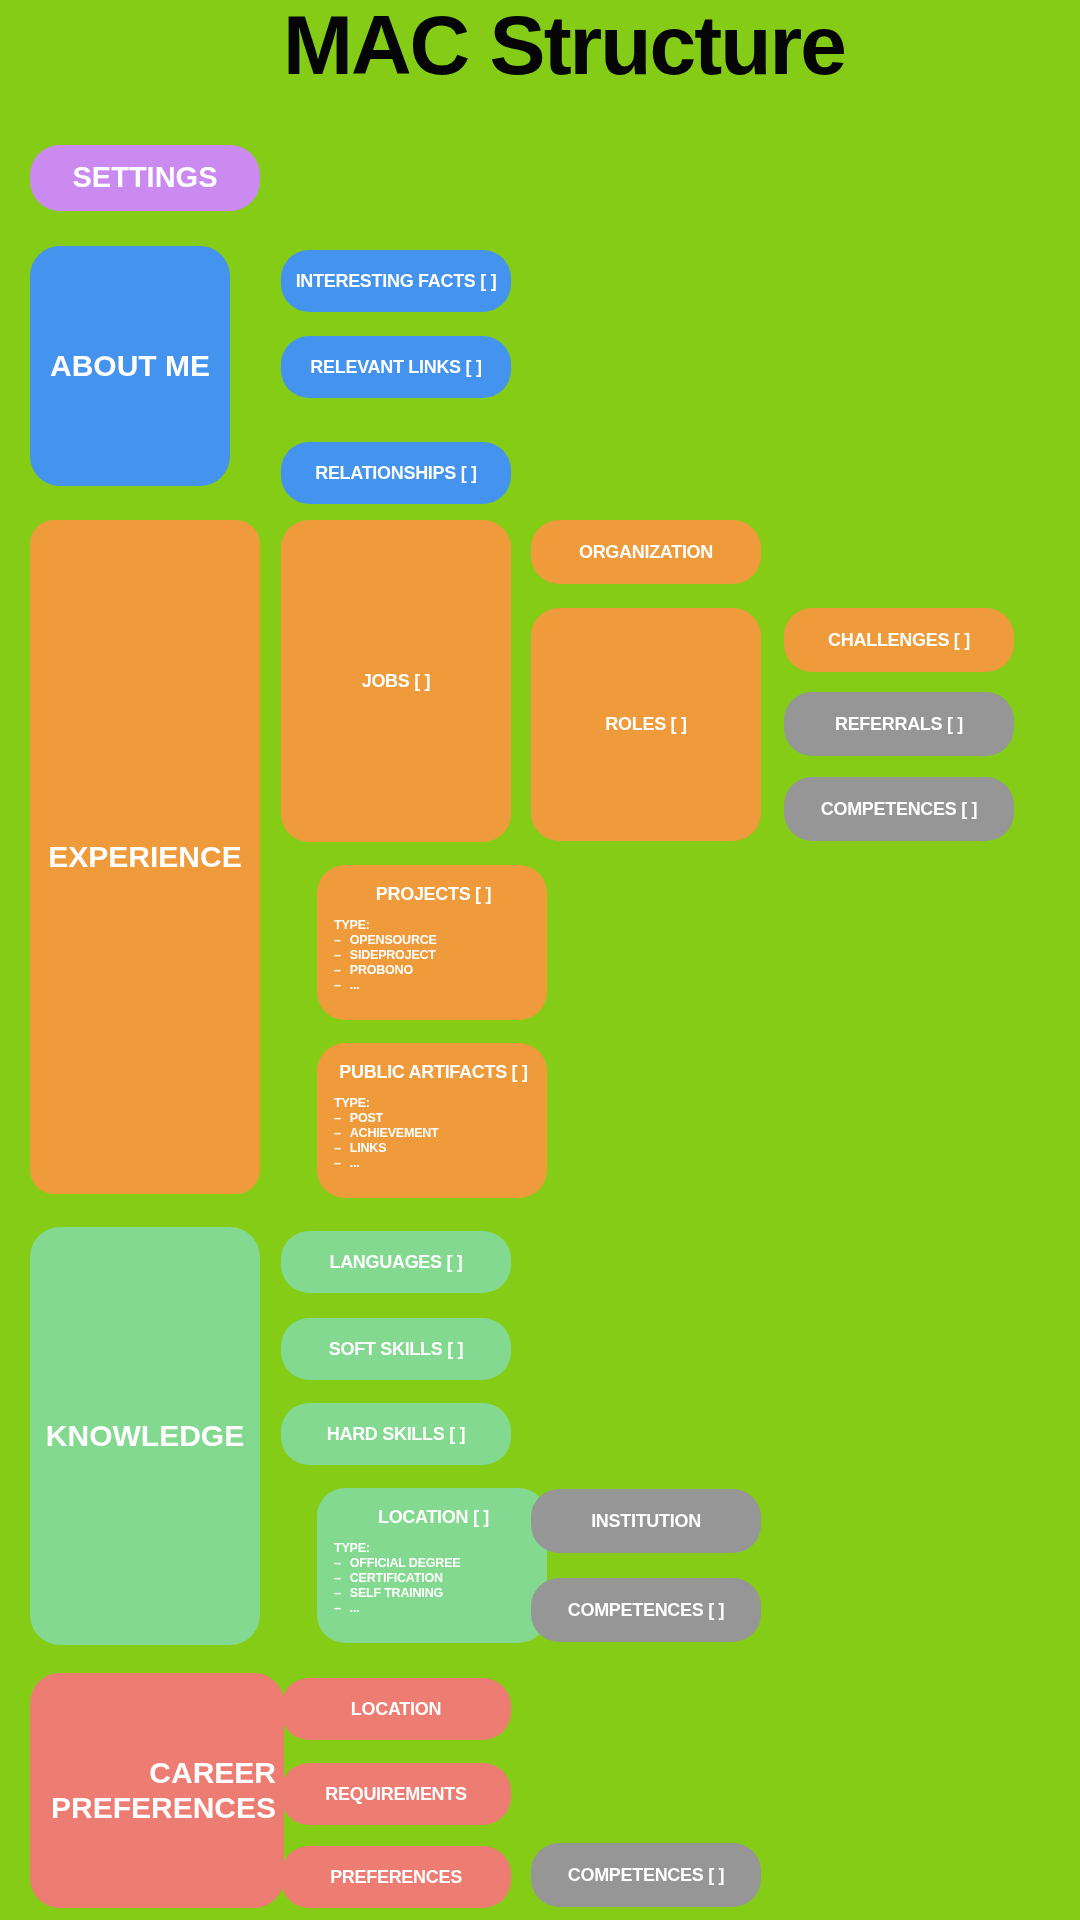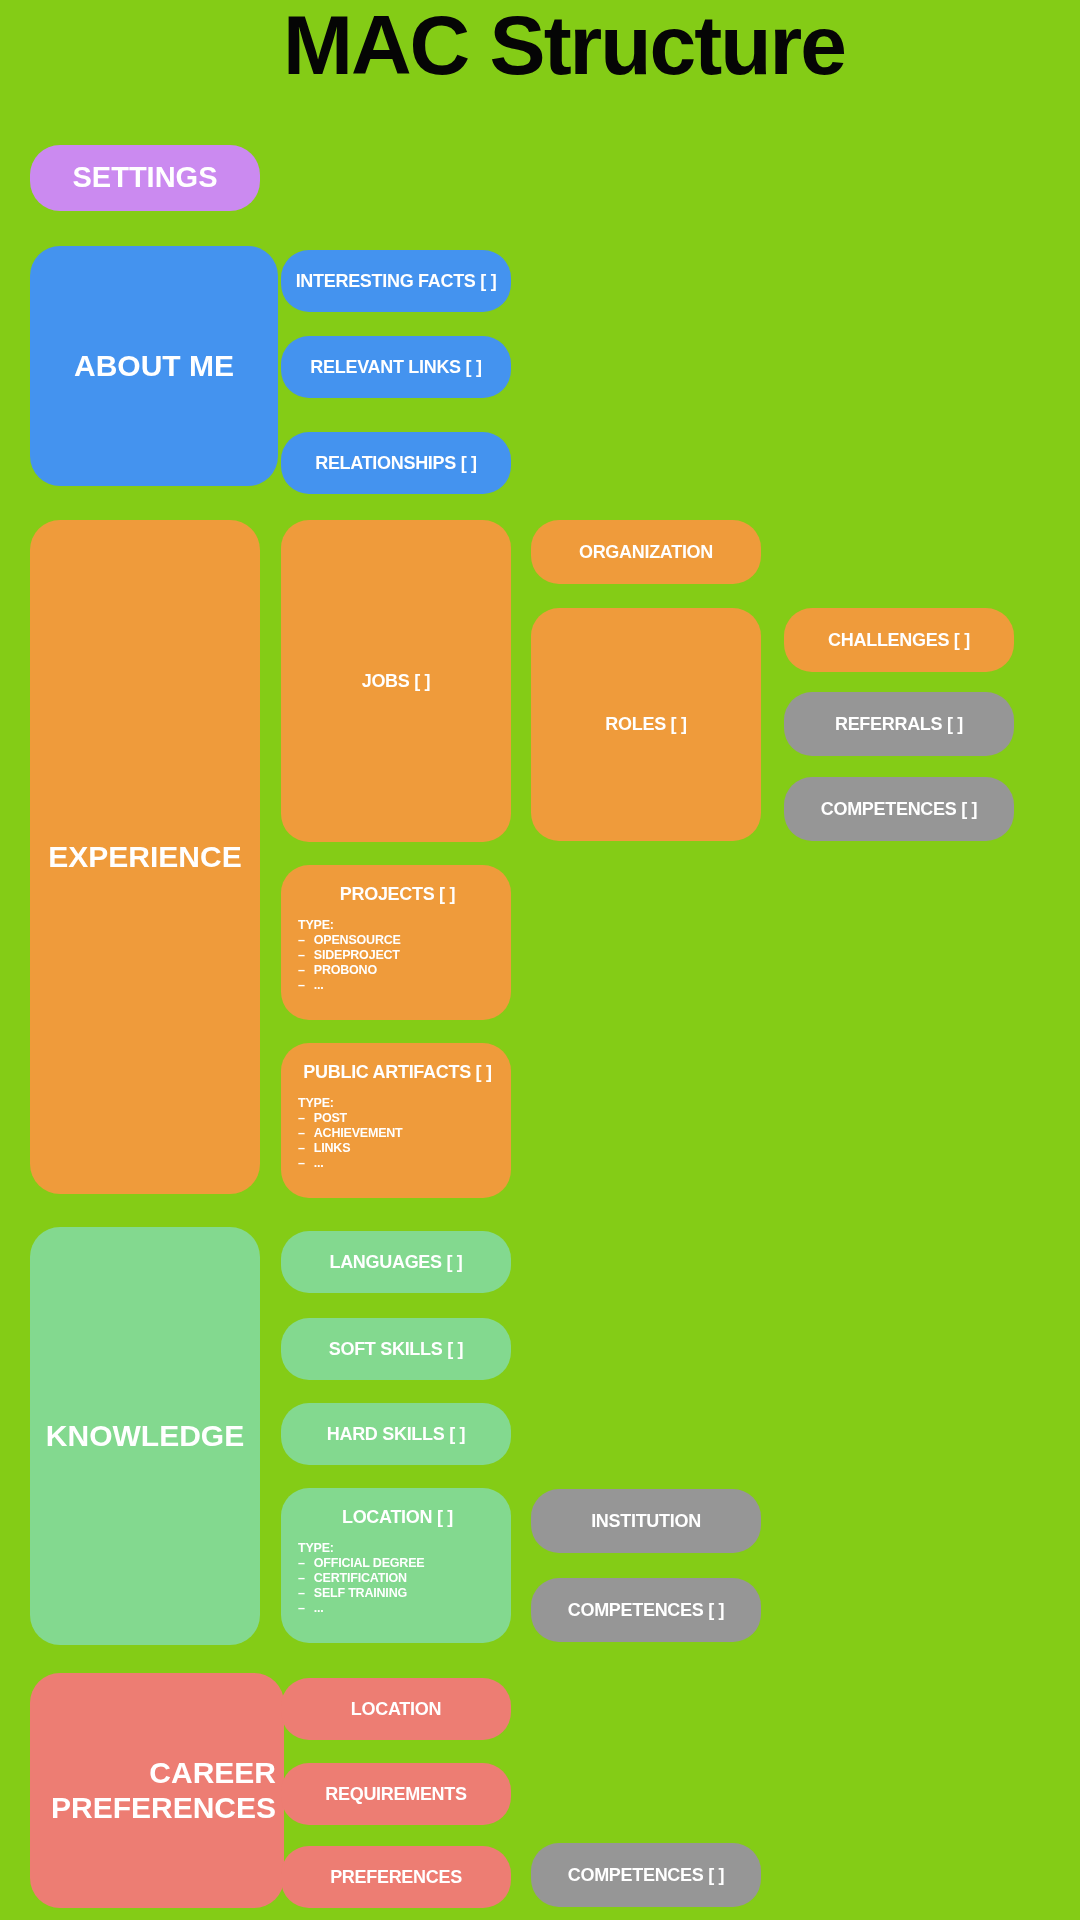--- a/index.html
+++ b/index.html
@@ -38,20 +38,21 @@
     padding: 0 8px;
   }
   .node.big   { font-size: 30px; border-radius: 30px; line-height: 1.15; }
   .node.small { font-size: 18px; letter-spacing: -0.3px; }
   .node.detail {
     flex-direction: column;
     align-items: stretch;
     justify-content: flex-start;
     padding: 19px 14px 0 17px;
     text-align: left;
+    margin-left: 36px;
   }
   .detail .node-title {
     text-align: center;
     font-size: 18px;
     letter-spacing: -0.3px;
   }
   .detail .type-section { margin-top: 13px; font-size: 12.5px; line-height: 15px; font-weight: 700; letter-spacing: -0.2px; }
   .detail .type-heading { margin: 0; }
   .detail ul { list-style: none; margin: 0; padding: 0; }
   .detail li::before { content: "\2013"; margin-right: 9px; }
@@ -64,26 +65,26 @@
 </style>
 </head>
 <body>
 
 <div class="canvas">
 
   <h1 class="page-title">MAC Structure</h1>
 
   <div class="node big purple" style="left:30px; top:145px; width:230px; height:66px; font-size:29px;">SETTINGS</div>
 
-  <div class="node big blue" style="left:30px; top:246px; width:248px; height:240px;">ABOUT ME</div>
+  <div class="node big blue" style="left:30px; top:246px; width:200px; height:240px;">ABOUT ME</div>
   <div class="node small blue" style="left:281px; top:250px; width:230px; height:62px;">INTERESTING FACTS [ ]</div>
   <div class="node small blue" style="left:281px; top:336px; width:230px; height:62px;">RELEVANT LINKS [ ]</div>
-  <div class="node small blue" style="left:281px; top:432px; width:230px; height:62px;">RELATIONSHIPS [ ]</div>
+  <div class="node small blue" style="left:281px; top:442px; width:230px; height:62px;">RELATIONSHIPS [ ]</div>
 
-  <div class="node big orange" style="left:30px; top:520px; width:230px; height:674px;">EXPERIENCE</div>
+  <div class="node big orange" style="left:30px; top:520px; width:230px; height:674px;border-radius:24px;">EXPERIENCE</div>
   <div class="node small orange" style="left:531px; top:520px; width:230px; height:64px;">ORGANIZATION</div>
   <div class="node small orange" style="left:281px; top:520px; width:230px; height:322px;">JOBS [ ]</div>
   <div class="node small orange" style="left:531px; top:608px; width:230px; height:233px;">ROLES [ ]</div>
   <div class="node small orange" style="left:784px; top:608px; width:230px; height:64px;">CHALLENGES [ ]</div>
   <div class="node small gray" style="left:784px; top:692px; width:230px; height:64px;">REFERRALS [ ]</div>
   <div class="node small gray" style="left:784px; top:777px; width:230px; height:64px;">COMPETENCES [ ]</div>
 
   <div class="node detail orange" style="left:281px; top:865px; width:230px; height:155px;">
     <div class="node-title">PROJECTS [ ]</div>
     <div class="type-section">

